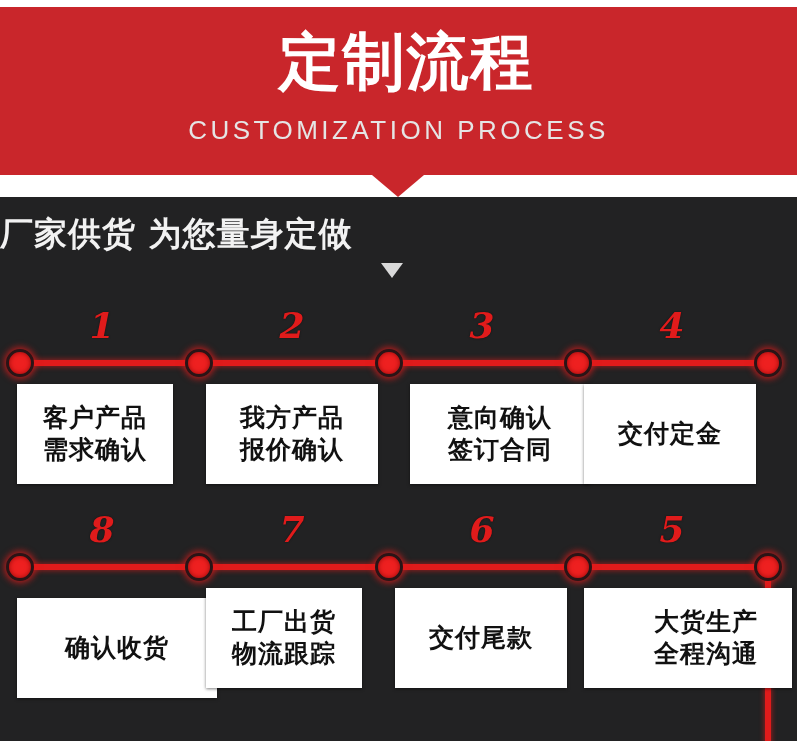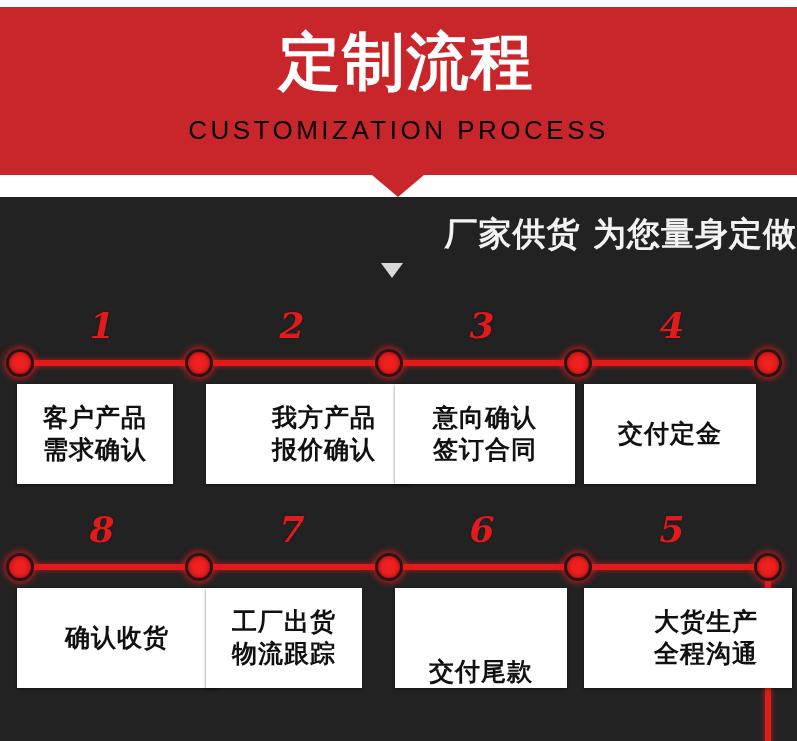--- a/index.html
+++ b/index.html
@@ -45,21 +45,21 @@
     font-size: 62px;
     line-height: 74px;
     font-weight: bold;
     letter-spacing: 2px;
     font-family: "DejaVu Sans", "Liberation Sans", sans-serif;
   }
   .header-sub {
     position: absolute;
     left: 0; top: 108px;
     width: 797px;
-    color: #000000;
+    color: #e5e5e5;
     font-size: 26px;
     line-height: 30px;
     font-weight: normal;
     letter-spacing: 3.5px;
     font-family: "Liberation Sans", sans-serif;
   }
 
   
   .white-gap {
     position: absolute;
@@ -83,21 +83,21 @@
     left: 0; top: 197px;
     width: 797px;
     height: 544px;
     background: #222223;
   }
 
   .slogan {
     position: absolute;
     left: 0; top: 16px;
     width: 797px;
-    text-align: right;
+    text-align: left;
     color: #f2f2f2;
     font-size: 33px;
     line-height: 42px;
     font-weight: bold;
     letter-spacing: 1px;
     font-family: "DejaVu Sans", "Liberation Sans", sans-serif;
   }
   .slogan-arrow {
     position: absolute;
     left: 381px; top: 66px;
@@ -224,25 +224,25 @@
       <div class="node" style="left:20px;"></div>
       <div class="node" style="left:199px;"></div>
       <div class="node" style="left:389px;"></div>
       <div class="node" style="left:578px;"></div>
       <div class="node" style="left:768px;"></div>
 
       <div class="box" style="left:17px;width:156px;">
           <span class="txt">客户产品
 需求确认</span>
         </div>
-      <div class="box" style="left:206px;width:172px;padding-left:32px;">
+      <div class="box" style="left:206px;width:172px;">
           <span class="txt">我方产品
 报价确认</span>
         </div>
-      <div class="box" style="left:395px;width:180px;">
+      <div class="box" style="left:410px;width:180px;">
           <span class="txt">意向确认
 签订合同</span>
         </div>
       <div class="box" style="left:584px;width:172px;align-items:center;">
           <span class="txt">交付定金</span>
         </div>
     </div>
 
     <div class="flow-row row2">
       <div class="conn-line"></div>
@@ -253,28 +253,28 @@
         <div class="num" style="left:482px;">6</div>
         <div class="num" style="left:672px;">5</div>
       </div>
 
       <div class="node" style="left:20px;"></div>
       <div class="node" style="left:199px;"></div>
       <div class="node" style="left:389px;"></div>
       <div class="node" style="left:578px;"></div>
       <div class="node" style="left:768px;"></div>
 
-      <div class="box" style="left:17px;width:200px;">
+      <div class="box" style="left:17px;width:200px;margin-top:10px;">
           <span class="txt">确认收货</span>
         </div>
       <div class="box" style="left:206px;width:156px;">
           <span class="txt">工厂出货
 物流跟踪</span>
         </div>
-      <div class="box" style="left:395px;width:172px;align-items:flex-end;">
+      <div class="box" style="left:395px;width:172px;">
           <span class="txt">交付尾款</span>
         </div>
       <div class="box" style="left:584px;width:172px;padding-left:36px;">
           <span class="txt">大货生产
 全程沟通</span>
         </div>
     </div>
 
   </div>
 </div>

